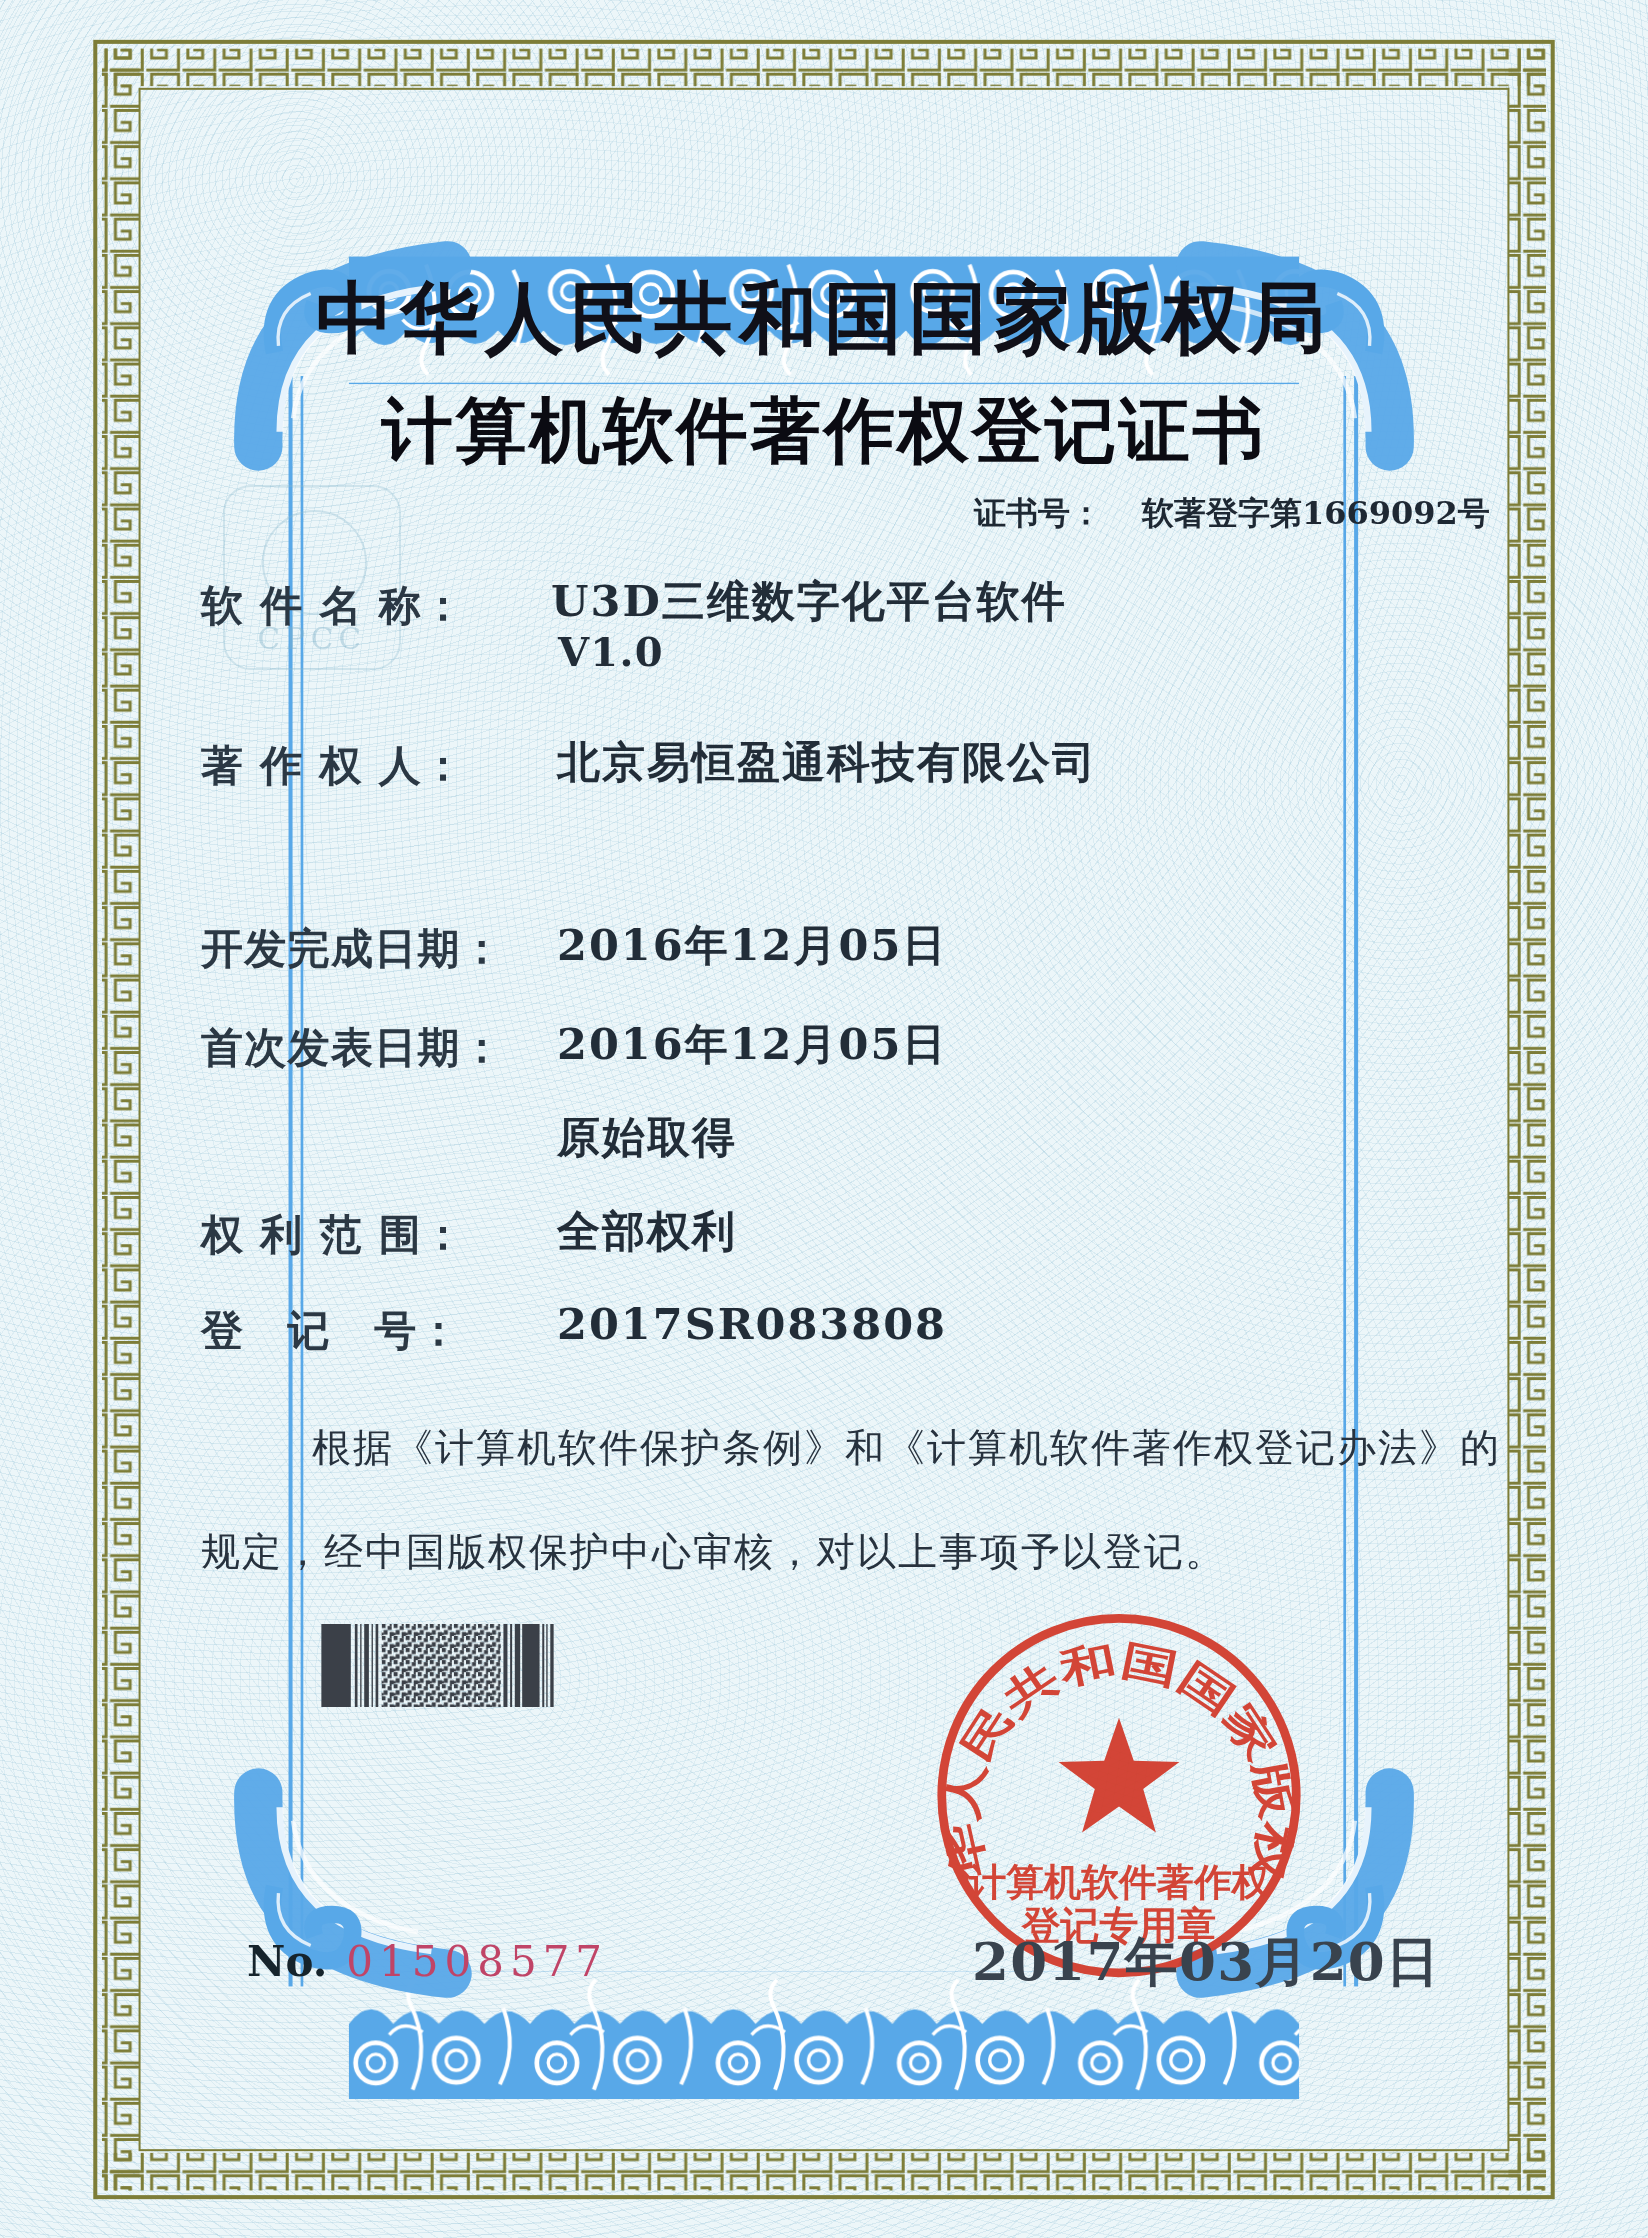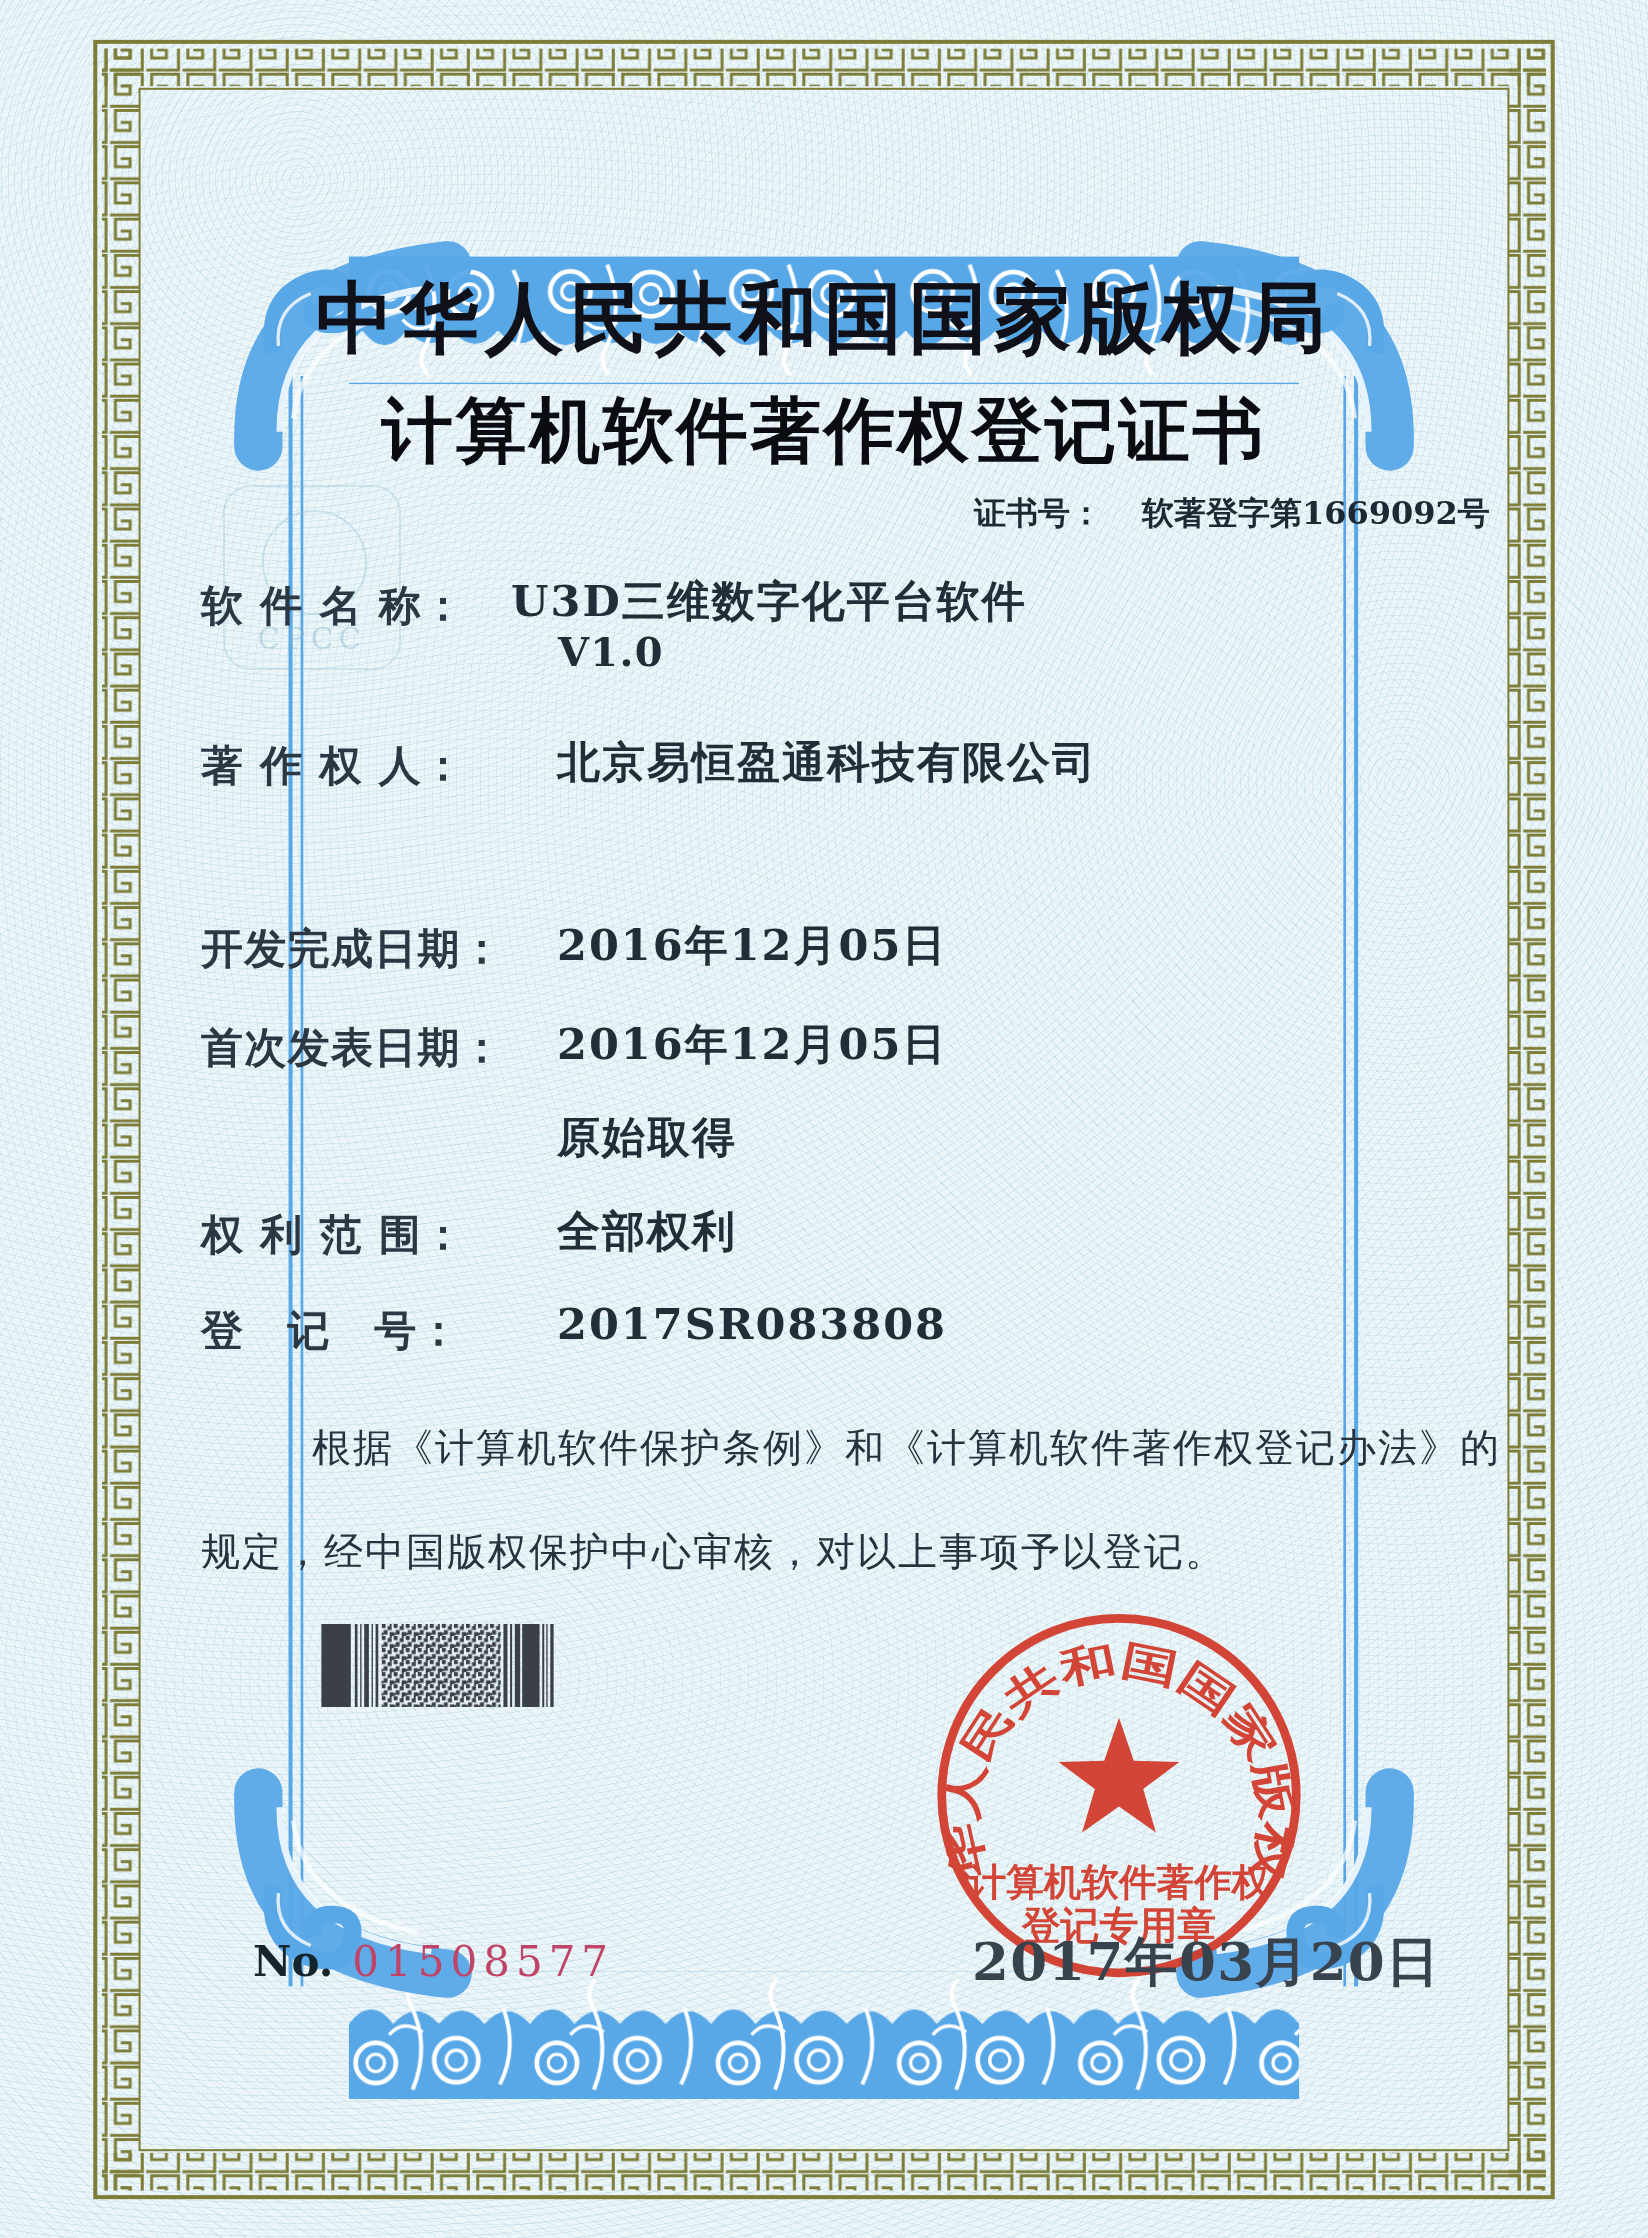--- a/index.html
+++ b/index.html
@@ -40,28 +40,28 @@
   }
   .cert-title{
     left:0;width:100%;top:384px;text-align:center;
     font-size:71px;font-weight:bold;letter-spacing:2.7px;color:#0b0b12;font-family:Liberation Mono, monospace;
   }
   .certno{left:974px;top:492px;font-size:32px;color:#1e2833;font-weight:bold;}
   .certno .v{margin-left:40px;}
 
   .field-label{left:201px;font-size:42px;font-weight:bold;color:#2b3844;letter-spacing:1.3px;}
   .field-value{left:557px;font-size:43px;font-weight:bold;color:#222d38;letter-spacing:2px;}
-  .value-u3d{left:511px;}
+  .value-u3d{left:551px;}
   .ver{left:558px;font-size:40px;font-weight:bold;color:#222d38;letter-spacing:1.3px;}
 
   .para{font-size:39px;color:#27323e;letter-spacing:2px;font-weight:500;}
 
   .issue-date{left:972px;top:1927px;font-size:53px;color:#39434e;z-index:5;font-weight:bold;letter-spacing:1.3px;}
   .serial{left:247px;top:1937px;font-size:42px;color:#16242c;z-index:3;}
-  .serial .no-lab{font-weight:bold;margin-left:6px;}
+  .serial .no-lab{font-weight:bold;}
   .serial .digits{color:#c04467;margin-left:19px;letter-spacing:6px;font-weight:500;}
 
   .seal{position:absolute;left:931px;top:1609px;z-index:4;opacity:.94;}
 </style>
 </head>
 <body>
 
 <div id="page">
 
   <svg class="deco" width="1648" height="2239" viewBox="0 0 2456 3336">

